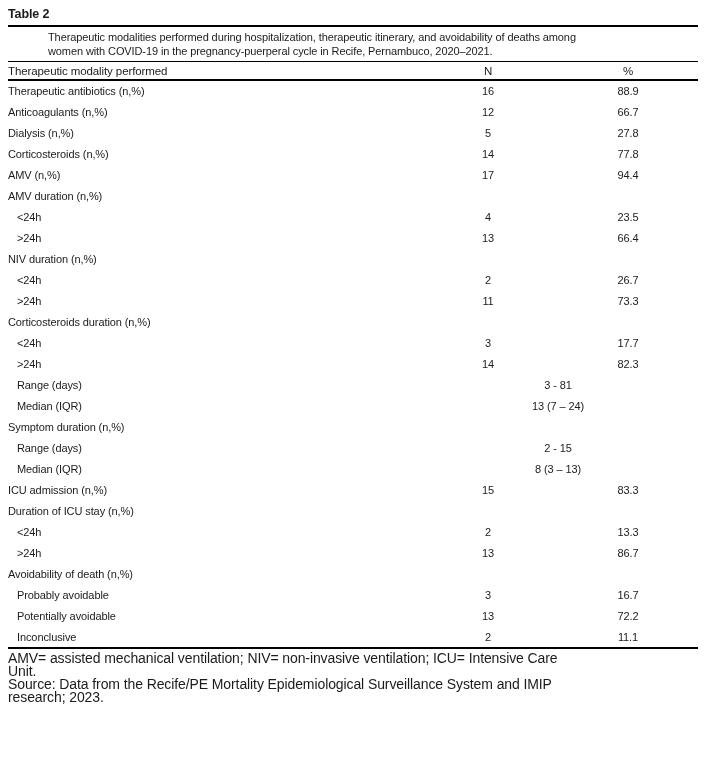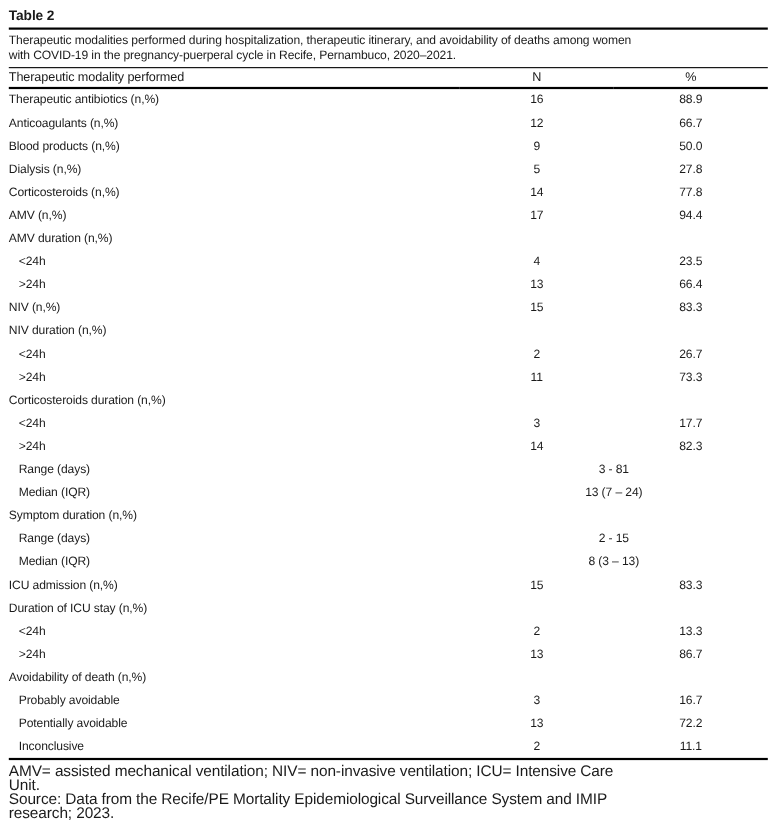--- a/index.html
+++ b/index.html
@@ -23,20 +23,21 @@
   .rule { width: 690px; background: #000; }
   .rule.thick { height: 2px; }
   .rule.thin  { height: 1px; }
   .rule.under-title { margin-top: 3px; }
 
   .caption {
     font-size: 11px;
     line-height: 14px;
     padding: 3px 0 3px 0;
     letter-spacing: -0.1px;
+    margin-left: 40px;
   }
 
   table {
     width: 690px;
     border-collapse: collapse;
     table-layout: fixed;
   }
   col.c-label { width: 410px; }
   col.c-n     { width: 140px; }
   col.c-pct   { width: 140px; }
@@ -100,25 +101,20 @@
           <td class="label">Therapeutic antibiotics (n,%)</td>
           <td class="num">16</td>
           <td class="num">88.9</td>
         </tr>
         <tr>
           <td class="label">Anticoagulants (n,%)</td>
           <td class="num">12</td>
           <td class="num">66.7</td>
         </tr>
         <tr>
-          <td class="label">Blood products (n,%)</td>
-          <td class="num">9</td>
-          <td class="num">50.0</td>
-        </tr>
-        <tr>
           <td class="label">Dialysis (n,%)</td>
           <td class="num">5</td>
           <td class="num">27.8</td>
         </tr>
         <tr>
           <td class="label">Corticosteroids (n,%)</td>
           <td class="num">14</td>
           <td class="num">77.8</td>
         </tr>
         <tr>
@@ -133,25 +129,20 @@
         </tr>
         <tr>
           <td class="label indent">&lt;24h</td>
           <td class="num">4</td>
           <td class="num">23.5</td>
         </tr>
         <tr>
           <td class="label indent">&gt;24h</td>
           <td class="num">13</td>
           <td class="num">66.4</td>
-        </tr>
-        <tr>
-          <td class="label">NIV (n,%)</td>
-          <td class="num">15</td>
-          <td class="num">83.3</td>
         </tr>
         <tr>
           <td class="label">NIV duration (n,%)</td>
           <td class="num"></td>
           <td class="num"></td>
         </tr>
         <tr>
           <td class="label indent">&lt;24h</td>
           <td class="num">2</td>
           <td class="num">26.7</td>

